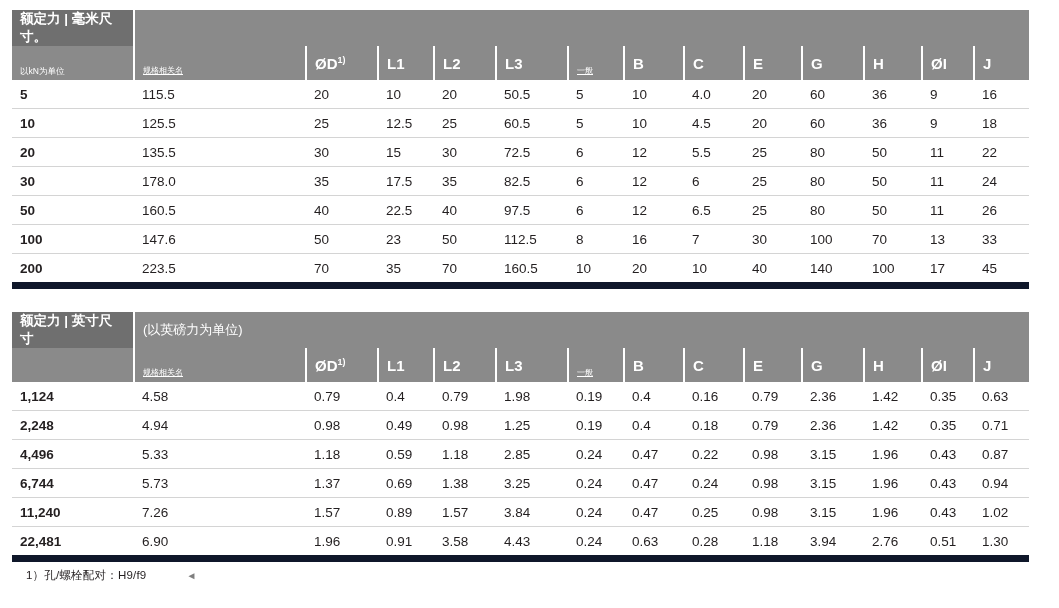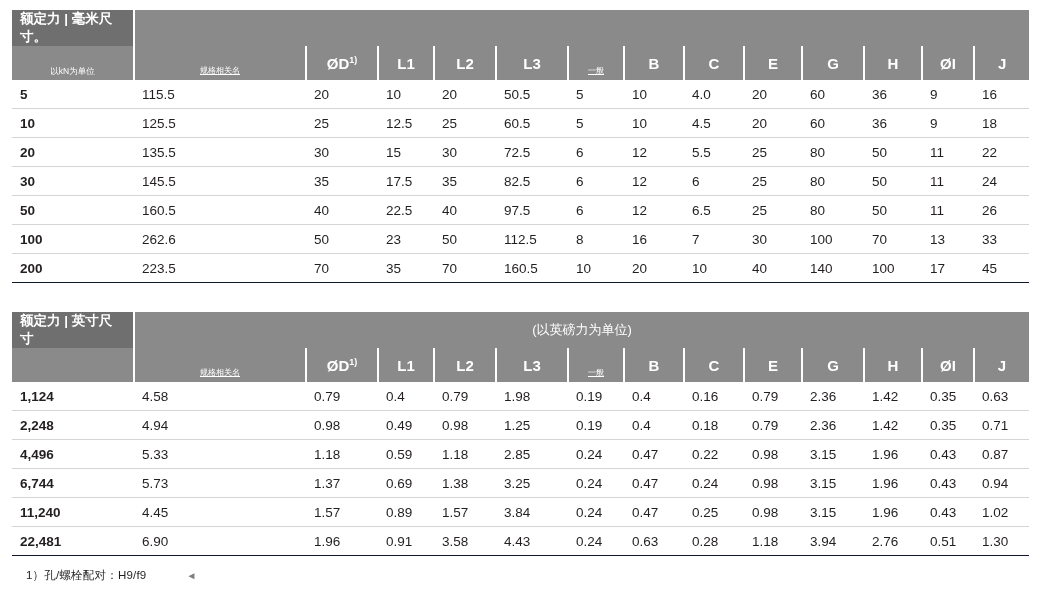--- a/index.html
+++ b/index.html
@@ -48,28 +48,27 @@
     vertical-align: middle;
     border-right: 2px solid #ffffff;
   }
   table.spec thead tr.band th.title-cell {
     background: #6f6f6f;
   }
   table.spec thead tr.band th.desc-cell {
     background: #8a8a8a;
     font-weight: normal;
     font-size: 13px;
-    text-align: center;
   }
   table.spec thead tr.cols th {
     background: #8a8a8a;
     color: #ffffff;
     height: 30px;
     padding: 0 8px;
-    text-align: center;
+    text-align: left;
     font-weight: bold;
     font-size: 15px;
     vertical-align: middle;
     border-right: 2px solid #ffffff;
   }
   table.spec thead tr.cols th:last-child { border-right: none; }
   table.spec thead tr.band th:last-child { border-right: none; }
 
   th.unit-cell {
     font-size: 8.5px !important;
@@ -98,21 +97,21 @@
     border-bottom: 1px solid #d4d4d4;
     vertical-align: middle;
     font-size: 13.5px;
     color: #231f20;
     background: #ffffff;
   }
   table.spec tbody td.firstcol {
     font-weight: bold;
   }
   table.spec tbody tr:last-child td {
-    border-bottom: 1px solid #0f172a;
+    border-bottom: 7px solid #0f172a;
   }
 
   
   col.c0 { width: 122px; }
   col.c1 { width: 172px; }
   col.c2 { width: 72px; }
   col.c3 { width: 56px; }
   col.c4 { width: 62px; }
   col.c5 { width: 72px; }
   col.c6 { width: 56px; }
@@ -232,21 +231,21 @@
             <td>12</td>
             <td>5.5</td>
             <td>25</td>
             <td>80</td>
             <td>50</td>
             <td>11</td>
             <td>22</td>
           </tr>
           <tr>
             <td class="firstcol">30</td>
-            <td>145.5</td>
+            <td>178.0</td>
             <td>35</td>
             <td>17.5</td>
             <td>35</td>
             <td>82.5</td>
             <td>6</td>
             <td>12</td>
             <td>6</td>
             <td>25</td>
             <td>80</td>
             <td>50</td>
@@ -264,21 +263,21 @@
             <td>12</td>
             <td>6.5</td>
             <td>25</td>
             <td>80</td>
             <td>50</td>
             <td>11</td>
             <td>26</td>
           </tr>
           <tr>
             <td class="firstcol">100</td>
-            <td>262.6</td>
+            <td>147.6</td>
             <td>50</td>
             <td>23</td>
             <td>50</td>
             <td>112.5</td>
             <td>8</td>
             <td>16</td>
             <td>7</td>
             <td>30</td>
             <td>100</td>
             <td>70</td>
@@ -405,21 +404,21 @@
             <td>0.47</td>
             <td>0.24</td>
             <td>0.98</td>
             <td>3.15</td>
             <td>1.96</td>
             <td>0.43</td>
             <td>0.94</td>
           </tr>
           <tr>
             <td class="firstcol">11,240</td>
-            <td>4.45</td>
+            <td>7.26</td>
             <td>1.57</td>
             <td>0.89</td>
             <td>1.57</td>
             <td>3.84</td>
             <td>0.24</td>
             <td>0.47</td>
             <td>0.25</td>
             <td>0.98</td>
             <td>3.15</td>
             <td>1.96</td>

